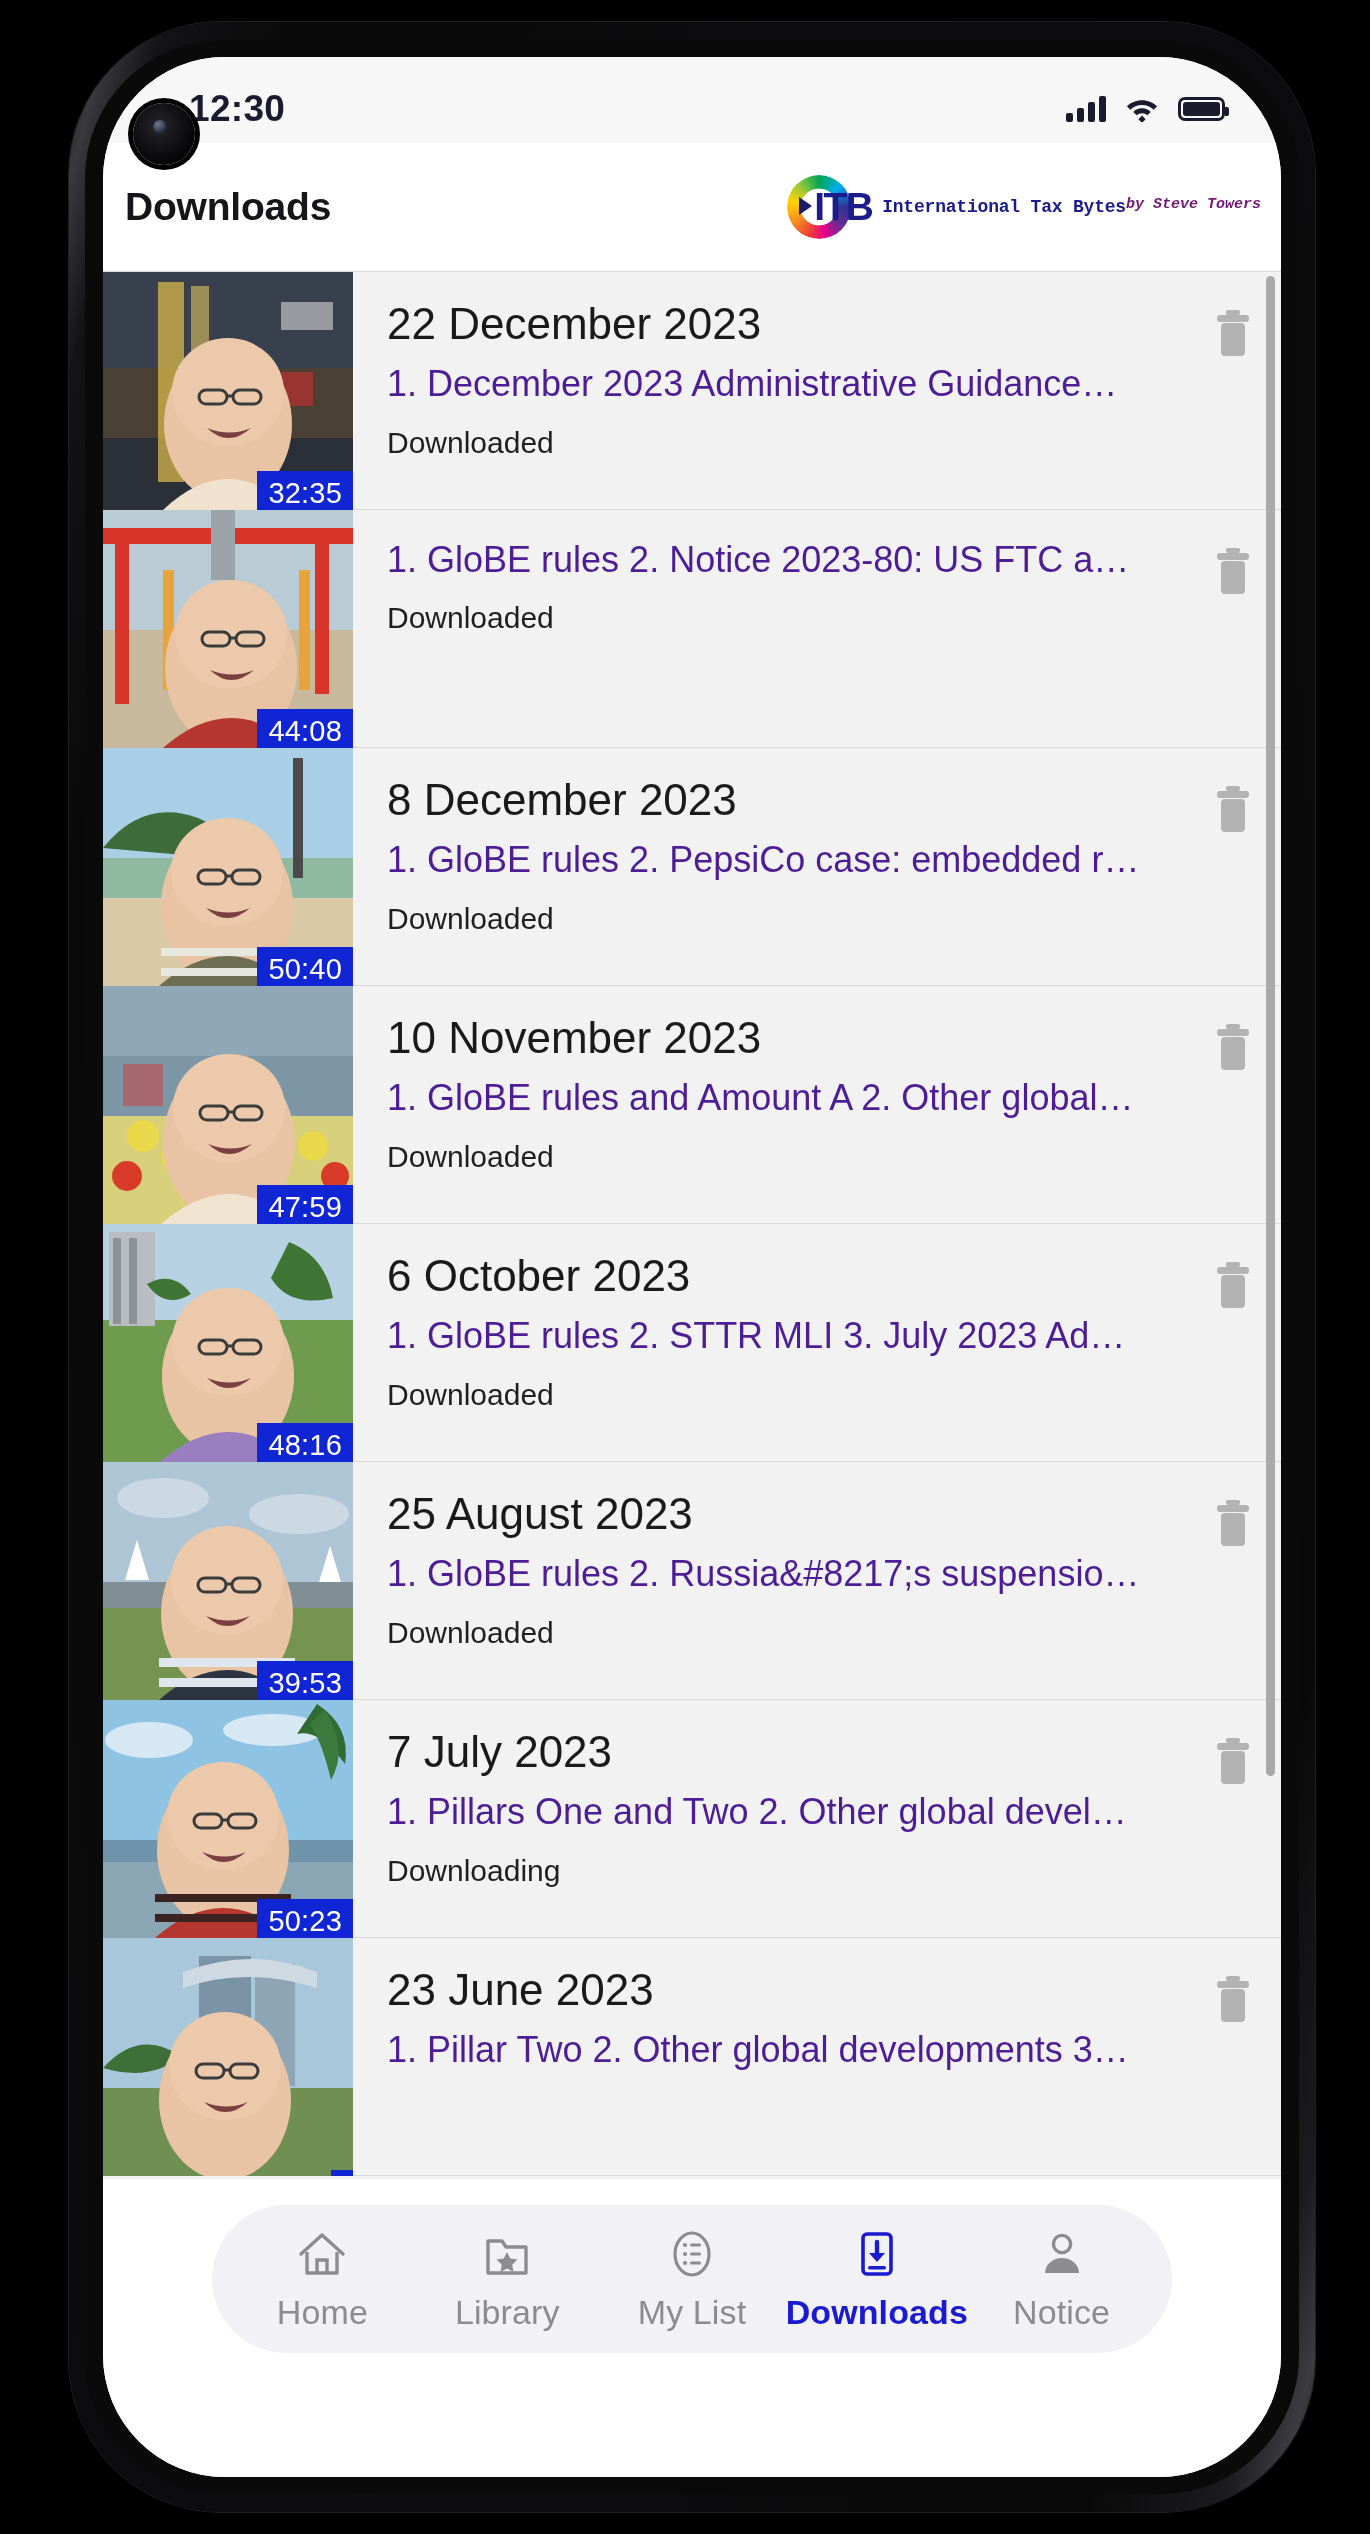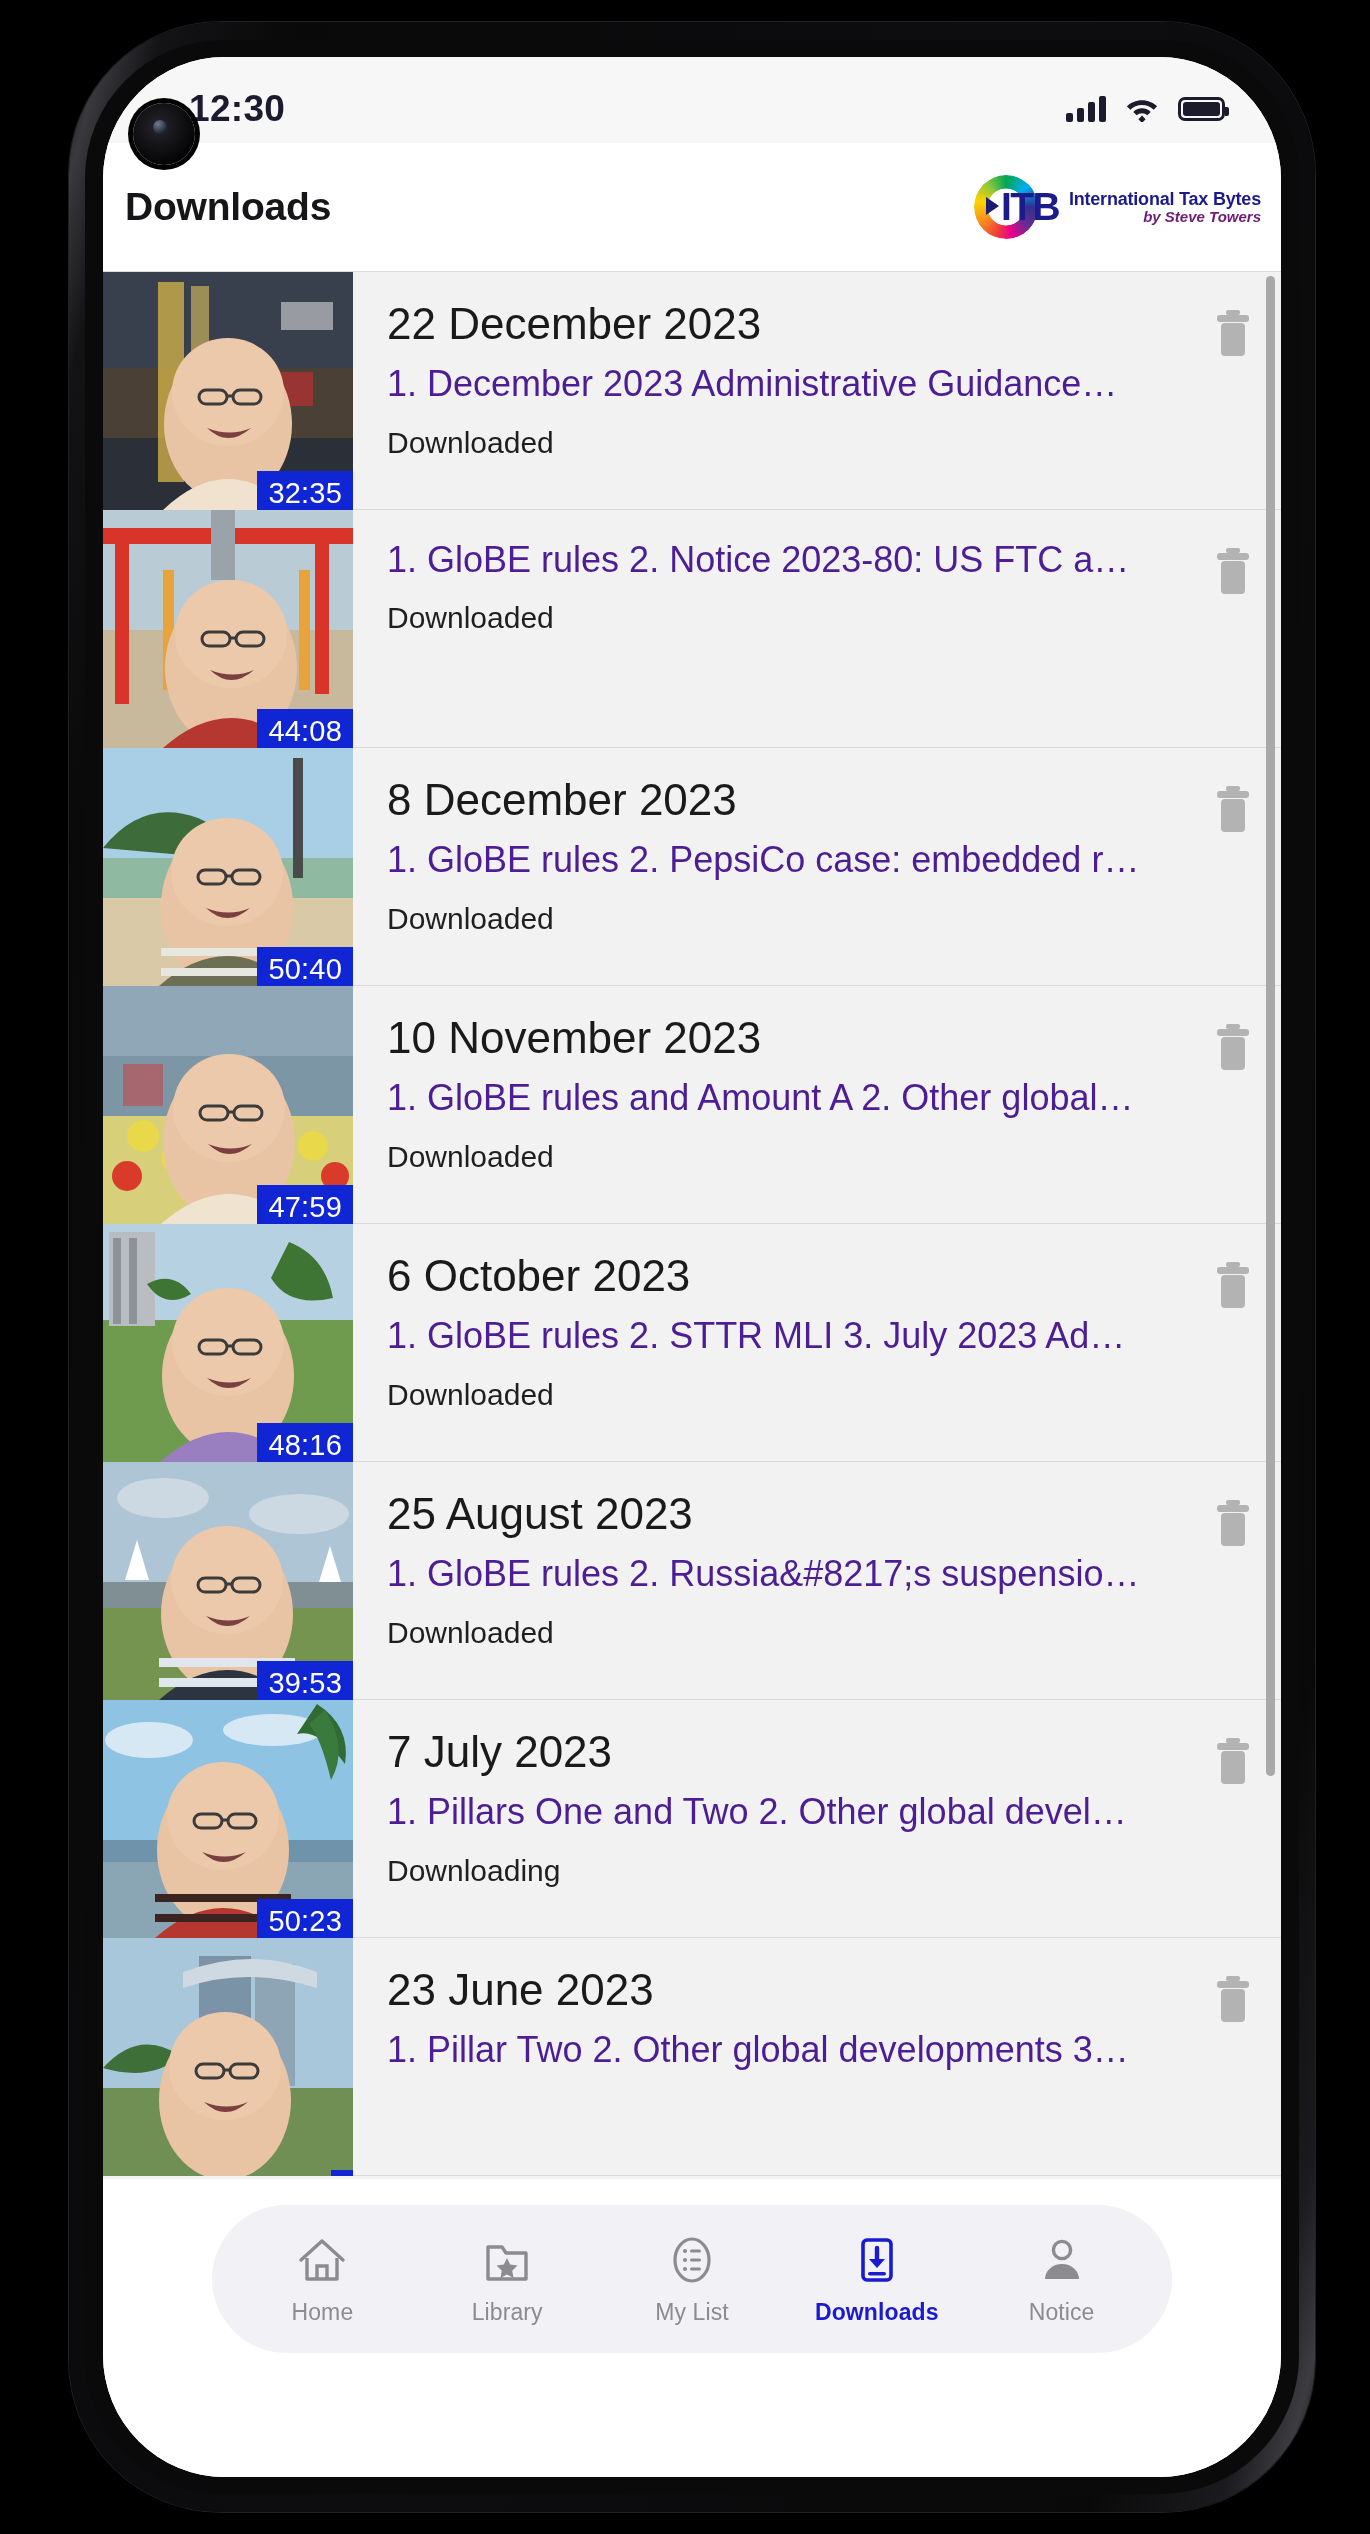--- a/index.html
+++ b/index.html
@@ -202,21 +202,21 @@
   }
   .logo-itb {
     position: absolute;
     left: 27px; top: 11px;
     font-size: 39px;
     font-weight: 800;
     color: #1b1b8c;
     letter-spacing: -1.5px;
     line-height: 42px;
   }
-  .logo-text { display: flex; flex-direction: column; justify-content: center; line-height: 1.12; }
+  .logo-text { display: flex; justify-content: center; line-height: 1.12; font-family: Liberation Mono, monospace; }
   .logo-l1 { font-size: 18px; font-weight: 700; color: #1b1b8c; letter-spacing: -0.2px; }
   .logo-l2 { font-size: 15px; font-weight: 700; font-style: italic; color: #701a75; text-align: right; }
 
   
   .list-wrap {
     position: relative;
     height: 1908px;
     overflow: hidden;
     background: #f2f2f2;
     border-top: 1px solid #dcdcdc;
@@ -321,21 +321,21 @@
   .tab {
     flex: 1 1 0;
     display: flex;
     flex-direction: column;
     align-items: center;
     gap: 12px;
   }
   .tab-ico { height: 54px; display:flex; align-items:center; justify-content:center; }
   .tab-ico svg { display:block; }
   .tab-label {
-    font-size: 23px;
+    font-size: 34px;
     color: #8b8b90;
     letter-spacing: 0.1px;
   }
   .tab.active .tab-label { color: #1a1ad0; font-weight: 700; }
 
   .home-indicator {
     position: absolute;
     left: 50%;
     transform: translateX(-50%);
     bottom: 22px;

